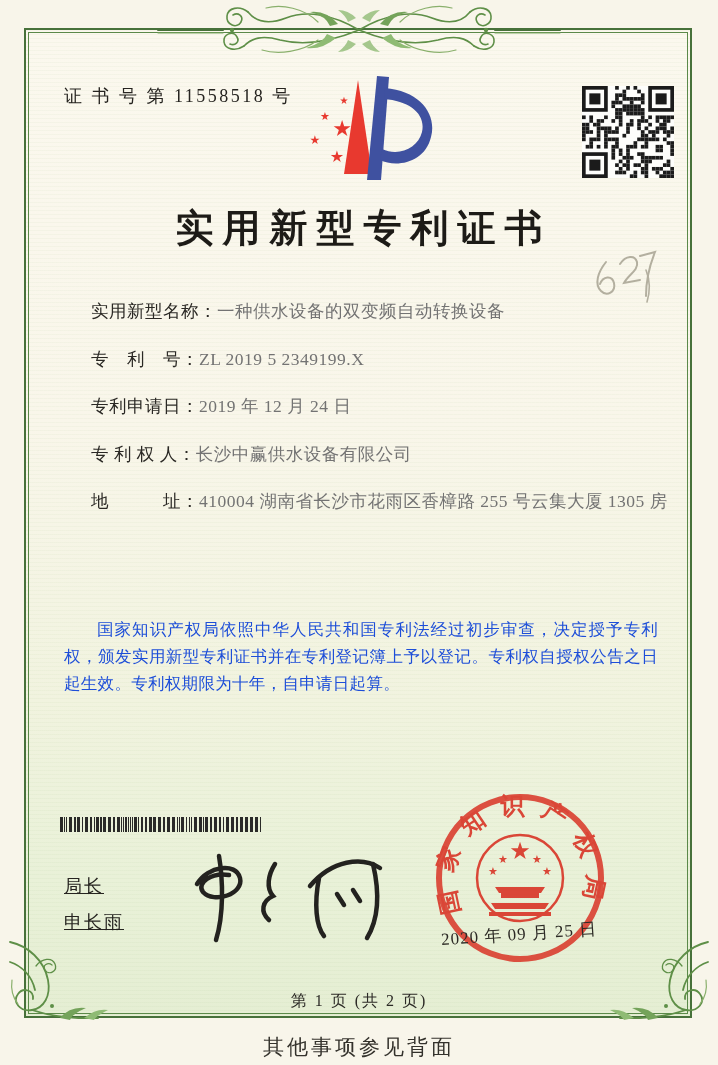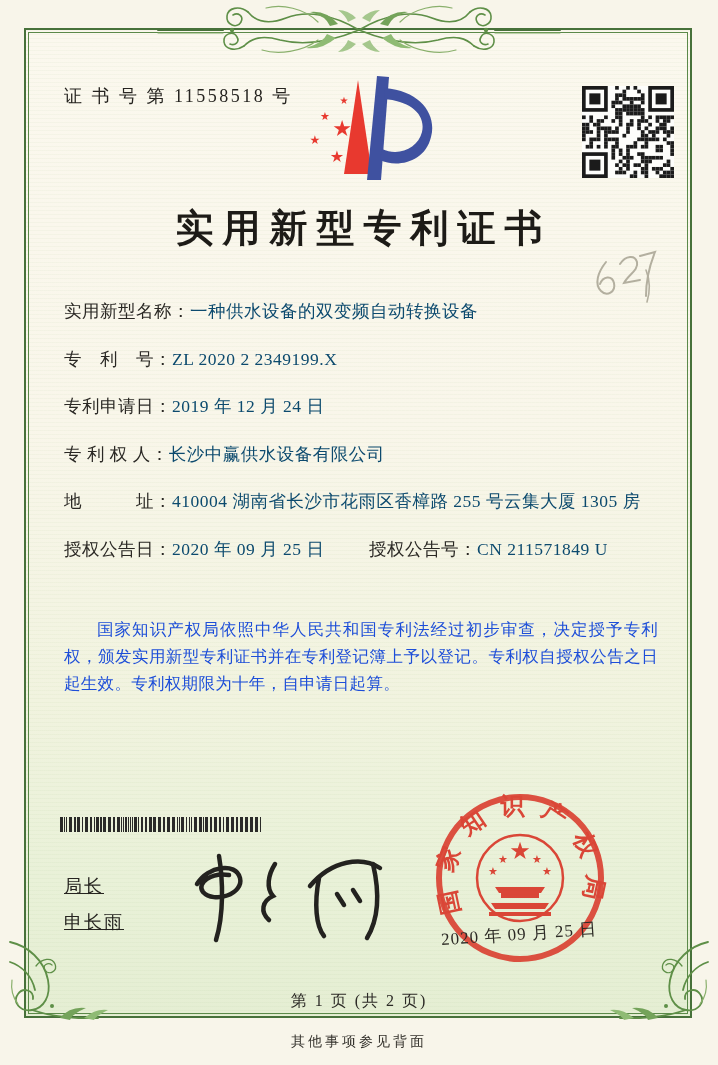--- a/index.html
+++ b/index.html
@@ -35,22 +35,22 @@
   .logo{position:absolute;left:284px;top:70px;}
   .qr{position:absolute;left:582px;top:86px;background:#fdfdfb;}
   .doc-title{
     position:absolute;left:0;top:203px;width:100%;
     text-align:center;font-size:38px;font-weight:700;color:#1d1b17;
     letter-spacing:9px;text-indent:9px;
   }
   .annot{position:absolute;left:590px;top:240px;}
   .fields{position:absolute;left:64px;top:299px;width:596px;}
   .frow{position:relative;margin-bottom:22.5px;font-size:17.5px;line-height:25px;letter-spacing:0.5px;white-space:nowrap;}
-  .flabel{white-space:pre;color:#2a2824;}
-  .fvalue{color:#0c4a6e;}
+  .flabel{white-space:pre;color:#2a2824;margin-left:27px;}
+  .fvalue{color:#737373;}
   .grant-right{position:absolute;left:305px;top:0;white-space:nowrap;}
   .body-text{
     position:absolute;left:64px;top:616px;width:594px;
     font-size:16.5px;line-height:27px;color:#1d4ed8;text-align:justify;letter-spacing:0.3px;
   }
   .body-text p{margin:0;text-indent:2em;}
   .barcode{position:absolute;left:58px;top:816px;}
   .sig-block{position:absolute;left:64px;top:874px;font-size:18px;color:#262420;}
   .sig-block div{margin-bottom:12px;letter-spacing:2px;text-decoration:underline;}
   .sig-script{position:absolute;left:172px;top:842px;}
@@ -59,21 +59,21 @@
     position:absolute;left:441px;top:922px;width:175px;
     font-size:17px;color:#2c2a25;letter-spacing:1px;transform:rotate(-4deg);
     white-space:nowrap;z-index:6;
   }
   .page-foot{
     position:absolute;left:0;top:991px;width:100%;text-align:center;
     font-size:16px;letter-spacing:2px;color:#2c2a26;
   }
   .back-note{
     position:absolute;left:0;top:1033px;width:100%;text-align:center;
-    font-size:14px;letter-spacing:3px;color:#34322c;
+    font-size:21px;letter-spacing:3px;color:#34322c;
   }
 </style>
 </head>
 <body>
 
 <div class="page">
 
   <div class="sheet-tint"></div>
   <div class="frame"></div>
 
@@ -360,34 +360,30 @@
       <path d="M50,16 l15,-4 c-6,15 -9,29 -9,44"></path>
       <path d="M56,30 c4,10 4,22 1,32" stroke-width="1.6"></path>
     </g>
   </svg>
 
   <div class="fields">
     <div class="frow">
       <span class="flabel">实用新型名称：</span><span class="fvalue">一种供水设备的双变频自动转换设备</span>
     </div>
     <div class="frow">
-      <span class="flabel">专　利　号：</span><span class="fvalue">ZL 2020 2 2349199.X</span>
+      <span class="flabel">专　利　号：</span><span class="fvalue">ZL 2019 5 2349199.X</span>
     </div>
     <div class="frow">
       <span class="flabel">专利申请日：</span><span class="fvalue">2019 年 12 月 24 日</span>
     </div>
     <div class="frow">
       <span class="flabel">专 利 权 人：</span><span class="fvalue">长沙中赢供水设备有限公司</span>
     </div>
     <div class="frow">
       <span class="flabel">地　　　址：</span><span class="fvalue">410004 湖南省长沙市花雨区香樟路 255 号云集大厦 1305 房</span>
-    </div>
-    <div class="frow">
-      <span><span class="flabel">授权公告日：</span><span class="fvalue">2020 年 09 月 25 日</span></span>
-      <span class="grant-right"><span class="flabel">授权公告号：</span><span class="fvalue">CN 211571849 U</span></span>
     </div>
   </div>
 
   <div class="body-text">
     <p>国家知识产权局依照中华人民共和国专利法经过初步审查，决定授予专利权，颁发实用新型专利证书并在专利登记簿上予以登记。专利权自授权公告之日起生效。专利权期限为十年，自申请日起算。</p>
   </div>
 
   <svg id="bc" class="barcode" width="210" height="17" viewBox="0 0 210 17">
       <rect x="2" y="1" width="3" height="15" fill="#2a2a28"></rect>
       <rect x="6" y="1" width="1" height="15" fill="#2a2a28"></rect>

